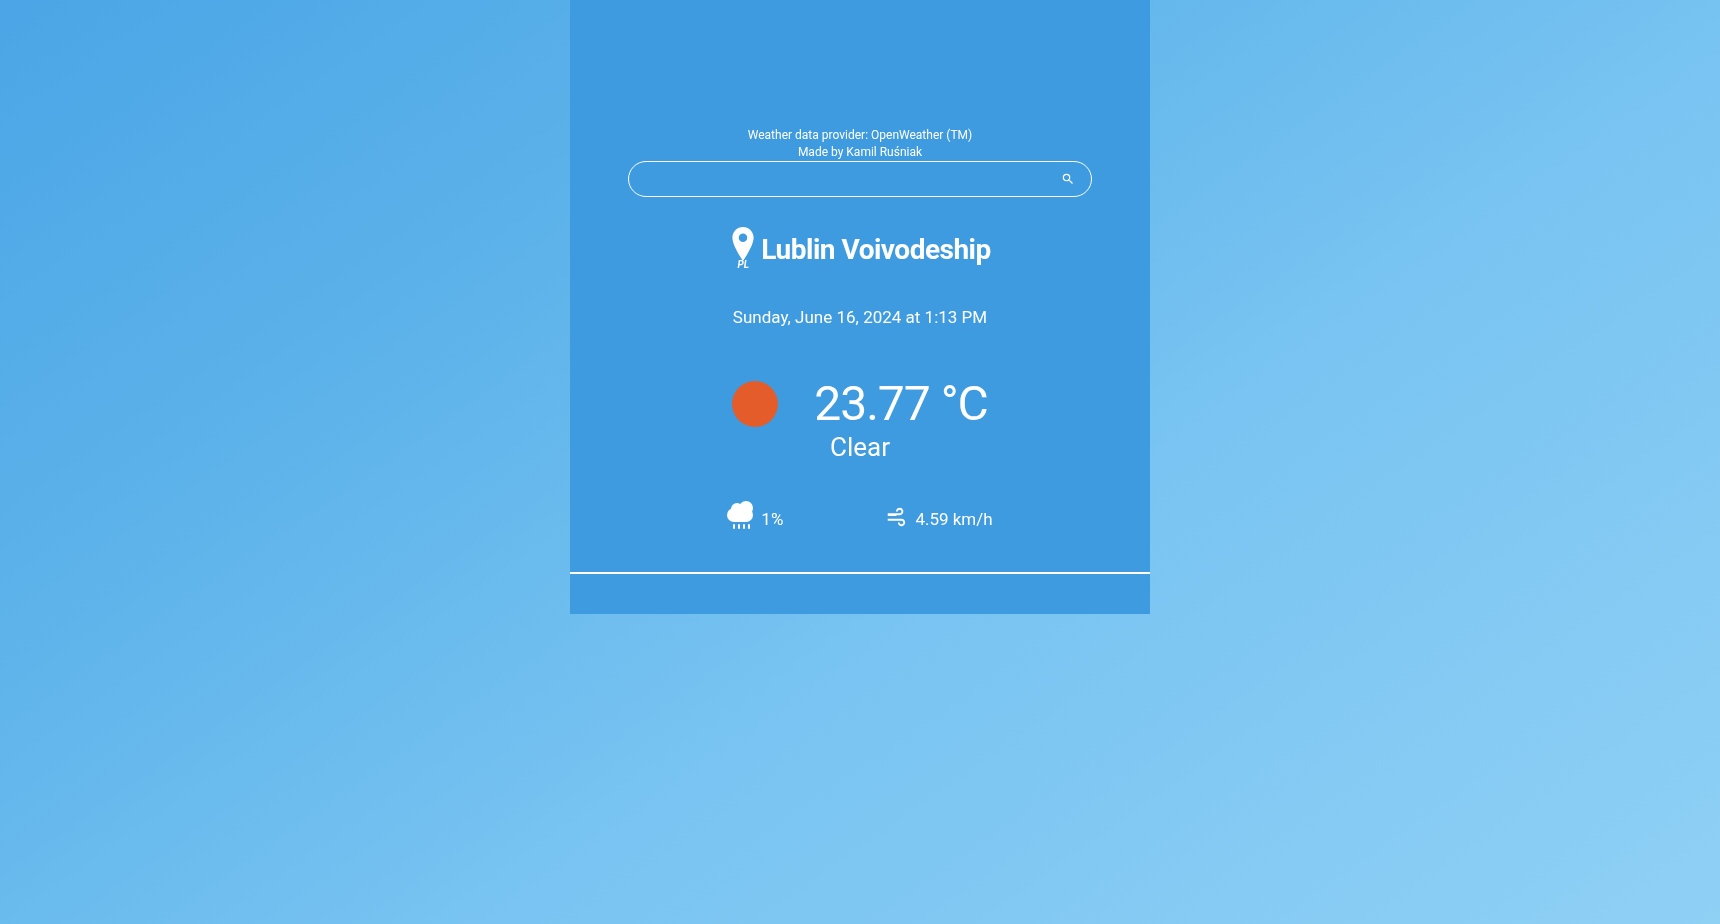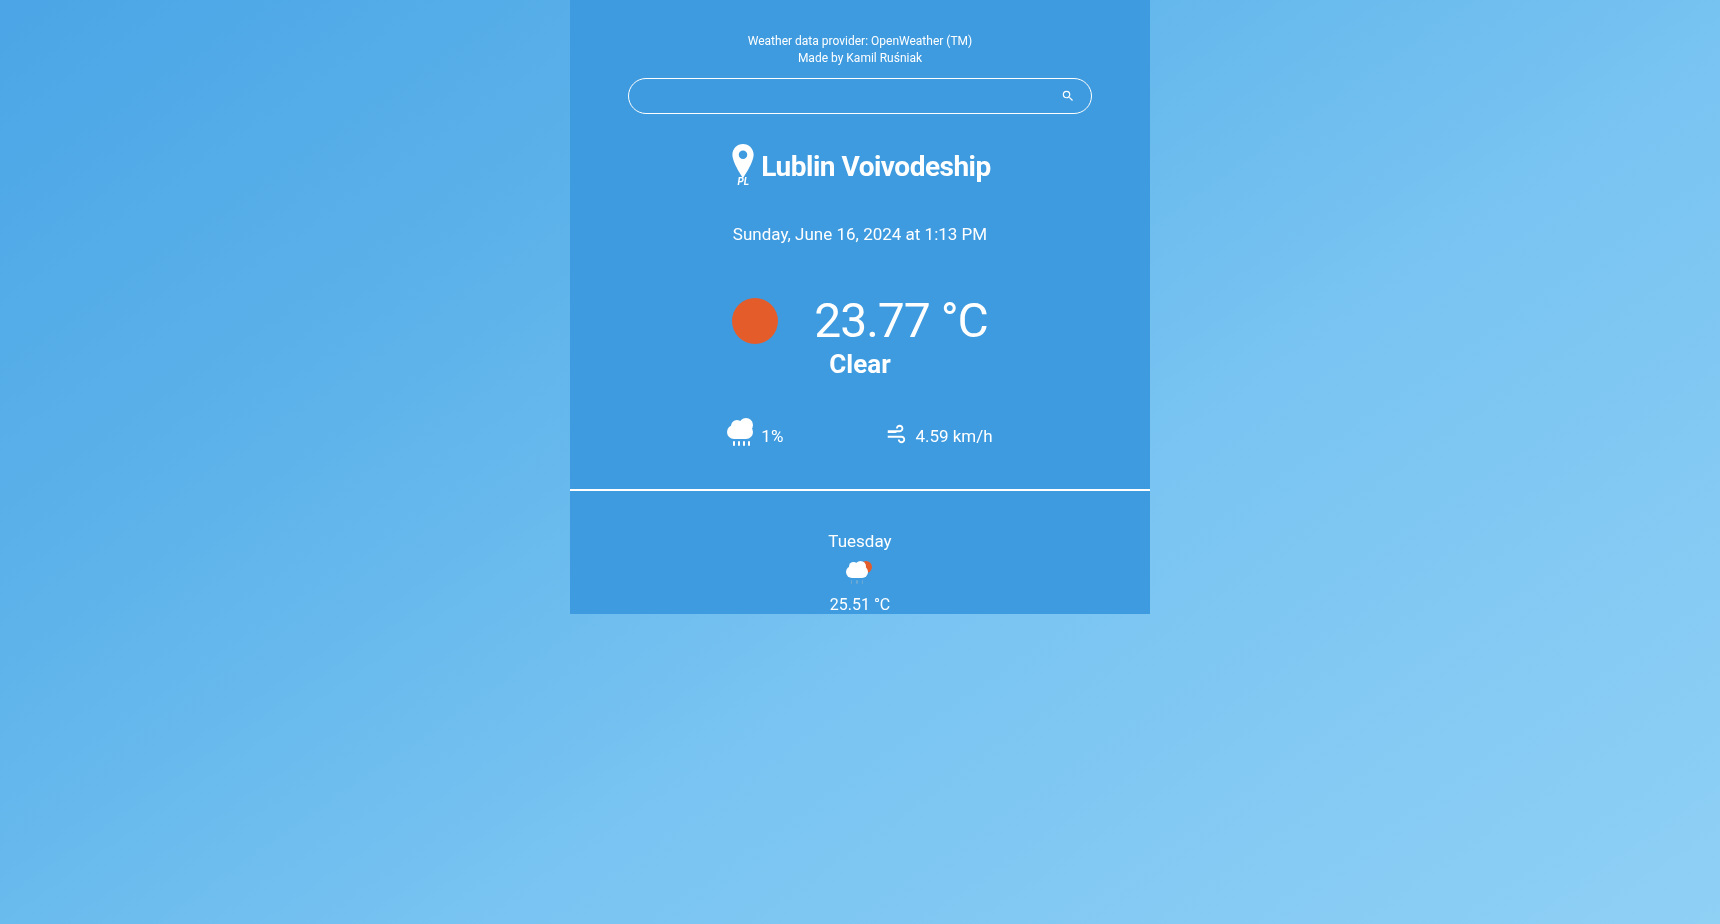--- a/index.html
+++ b/index.html
@@ -29,21 +29,21 @@
     }
     .header-text {
       font-size: 12px;
       color: #ffffff;
       text-align: center;
     }
     .header-text .line1 {
       margin-bottom: 3px;
     }
     .header-text .line2 {
-      margin-bottom: 13px;
+      margin-bottom: 2px;
     }
     .search-container {
       width: 464px;
       height: 36px;
       border: 1.5px solid #ffffff;
       border-radius: 18px;
       display: flex;
       align-items: center;
       padding: 0 16px;
       margin-bottom: 30px;
@@ -107,21 +107,21 @@
       background: #E55C2B;
       border-radius: 50%;
     }
     .temperature {
       font-size: 48px;
       font-weight: 400;
       letter-spacing: -1px;
     }
     .condition {
       font-size: 26px;
-      font-weight: 700;
+      font-weight: 400;
       margin-bottom: 44px;
     }
     .metrics-row {
       display: flex;
       gap: 100px;
       margin-bottom: 40px;
     }
     .metric {
       display: flex;
       align-items: center;
@@ -327,28 +327,15 @@
           <path d="M14 6c0-1.1.9-2 2-2s2 .9 2 2-.9 2-2 2H3v2h13c2.2 0 4-1.8 4-4s-1.8-4-4-4-4 1.8-4 4h2zM3 14h15c2.2 0 4 1.8 4 4s-1.8 4-4 4-4-1.8-4-4h2c0 1.1.9 2 2 2s2-.9 2-2-.9-2-2-2H3v-2zM3 11h8c1.7 0 3-1.3 3-3h-2c0 .6-.4 1-1 1H3v2z"></path>
         </svg>
       </div>
       <div class="metric-value">4.59 km/h</div>
     </div>
   </div>
 
   <div class="divider"></div>
 
   <div class="forecast-row">
-    <div class="forecast-item">
-      <div class="forecast-day">Tuesday</div>
-      <div class="fc-icon">
-        <div class="sun"></div>
-          <div class="cloud"></div>
-        <div class="drops">
-            <span></span>
-            <span></span>
-            <span></span>
-          </div>
-      </div>
-      <div class="forecast-temp">25.51 °C</div>
-    </div>
   </div>
 
 </div>
 
 </body></html>

